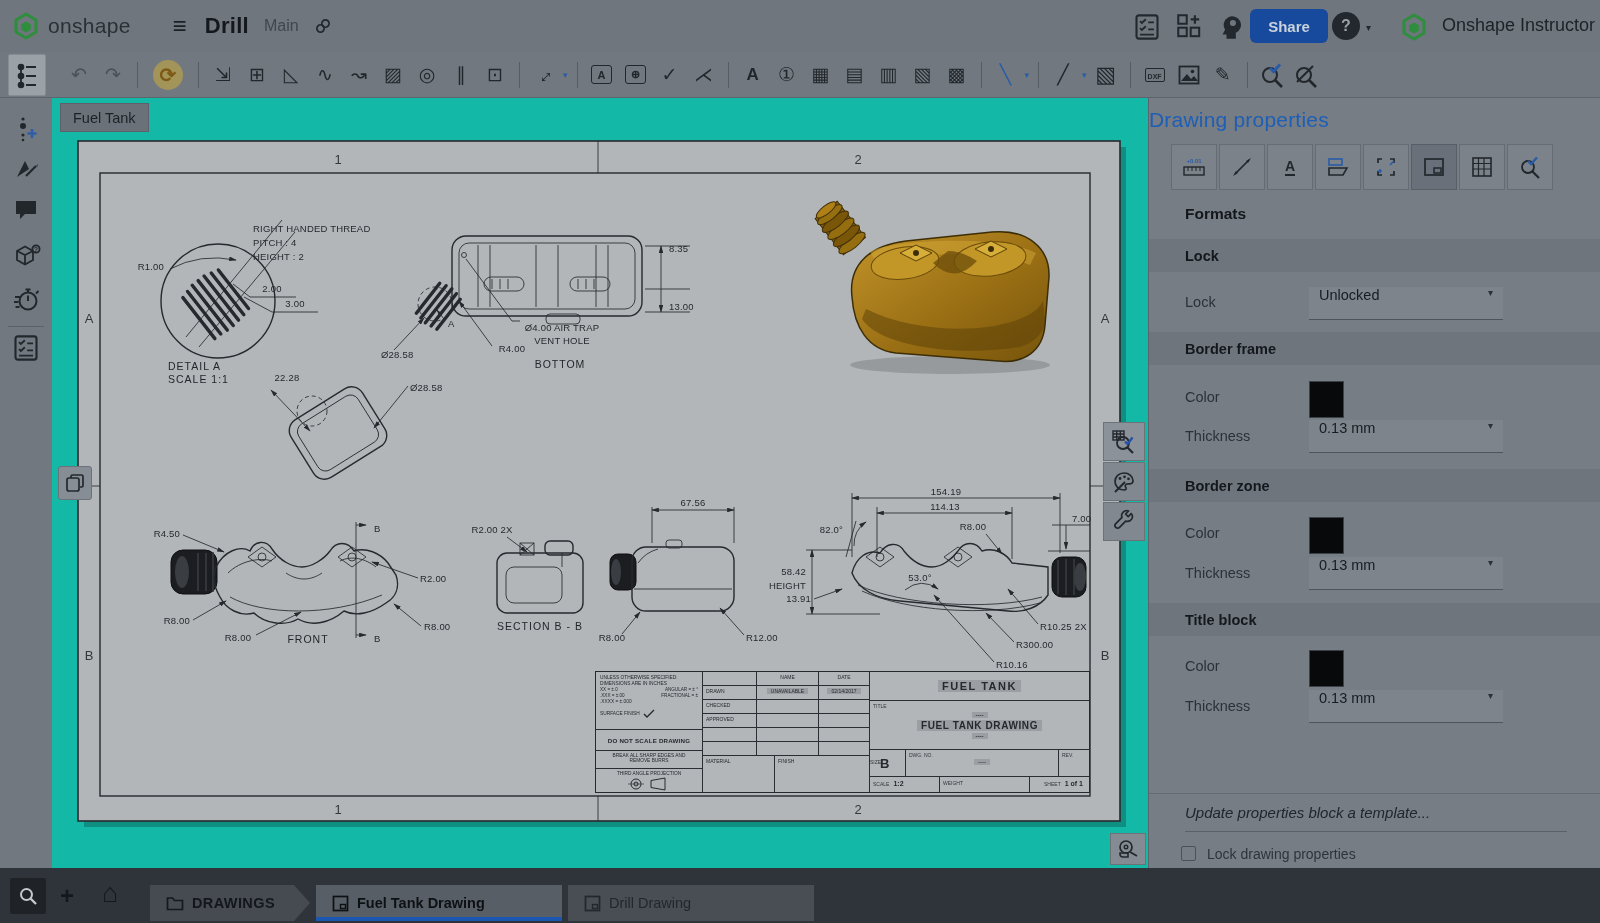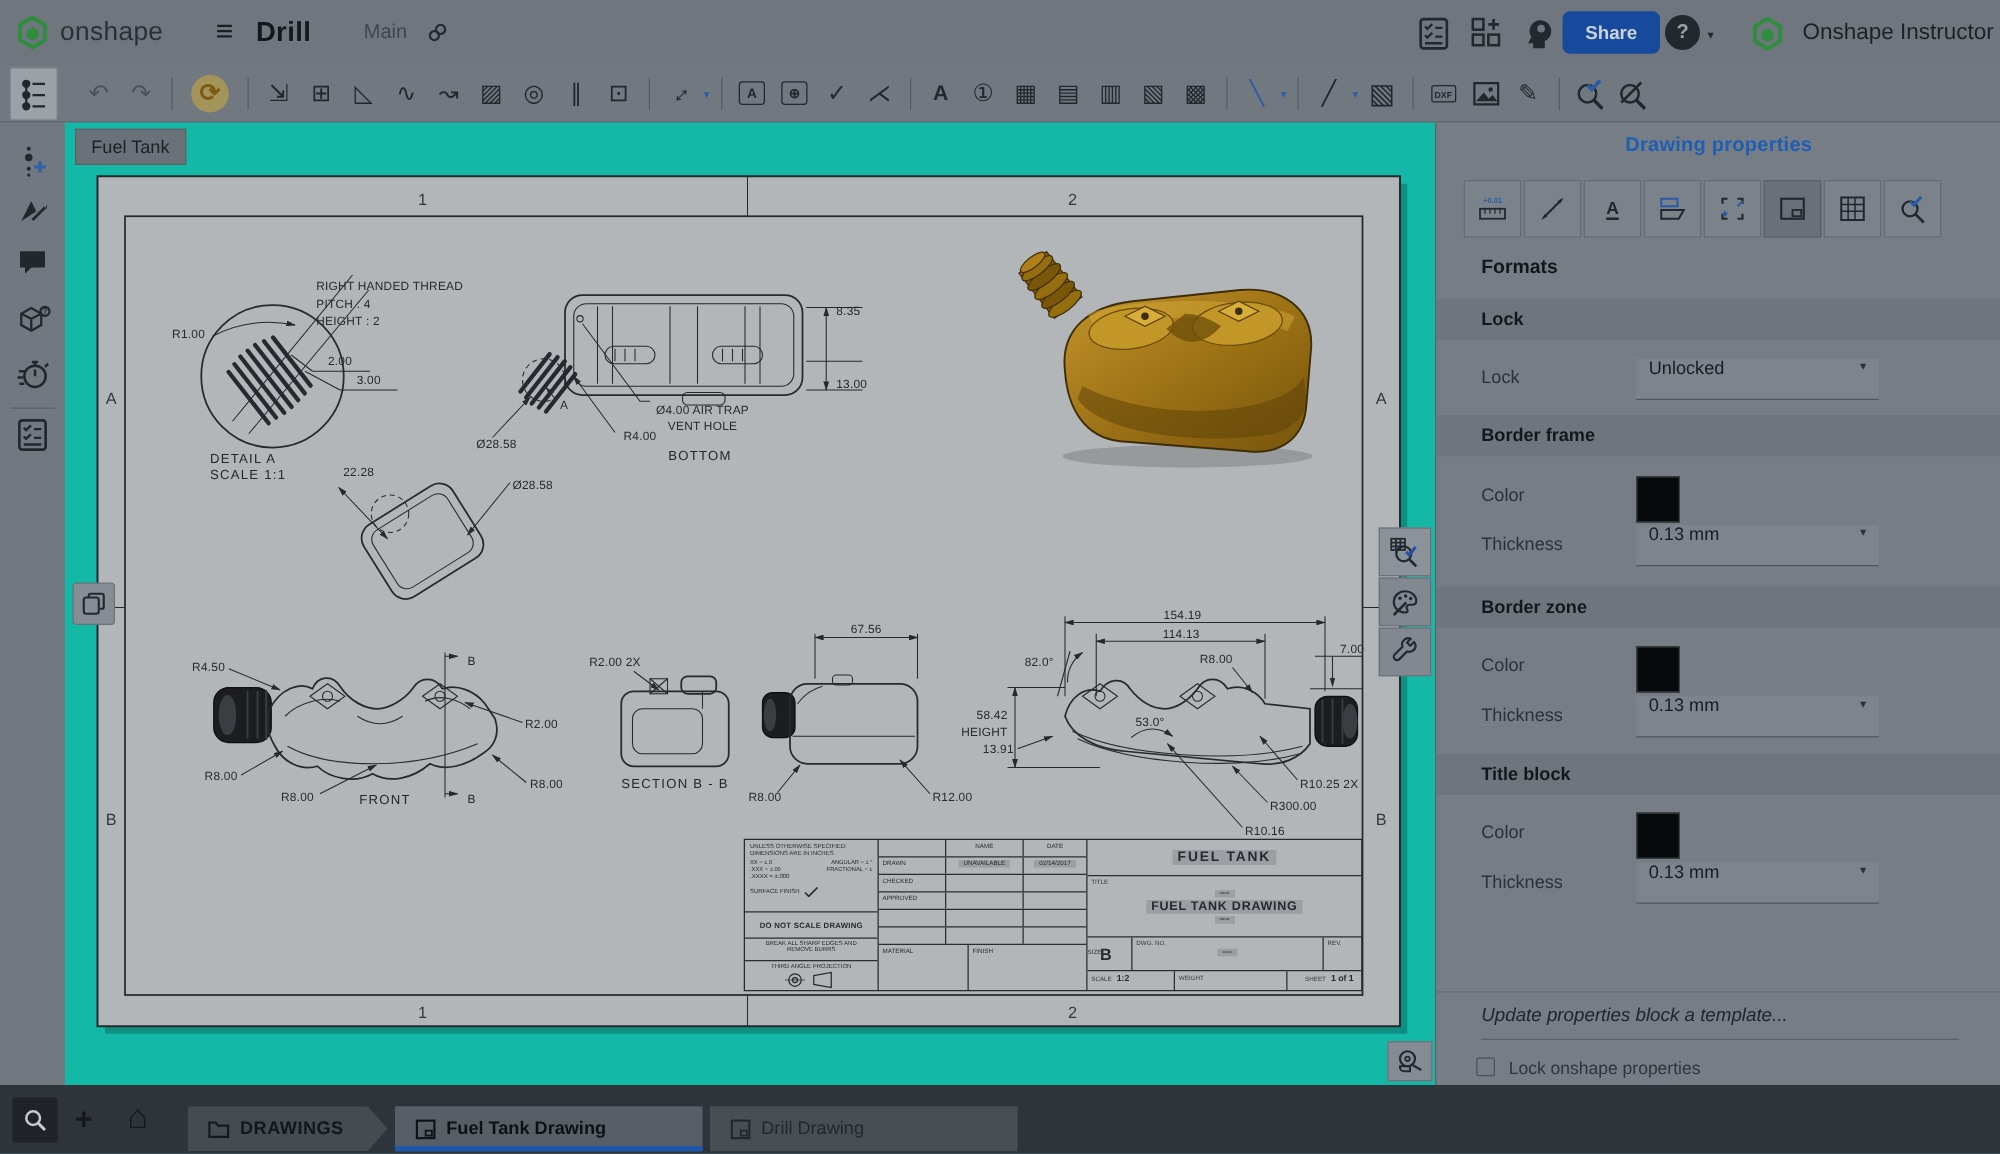--- a/index.html
+++ b/index.html
@@ -5,21 +5,21 @@
   html,body{margin:0;padding:0}
   body{width:1600px;height:923px;overflow:hidden;background:#5c636a;
        font-family:"Liberation Sans",sans-serif;position:relative;color:#22272c;
        -webkit-font-smoothing:antialiased}
   
   .topbar{position:absolute;left:0;top:0;width:1600px;height:52px;background:#6f767d;
           border-bottom:1px solid #60676e;display:flex;align-items:center}
   .brand-name{font-size:21px;color:#2a3036;margin-left:8px;letter-spacing:.3px}
   .hamburger{font-size:24px;color:#1b2025;margin-left:42px;font-weight:bold}
   .doc-title{font-size:22px;font-weight:bold;color:#14181d;margin-left:18px;letter-spacing:.3px}
-  .branch{font-size:16px;color:#40474e;margin-left:42px}
+  .branch{font-size:16px;color:#40474e;margin-left:15px}
   .share-btn{position:absolute;left:1250px;top:9px;width:78px;height:34px;background:#174a9c;
              border-radius:6px;color:#c9d2dd;font-size:15px;display:flex;align-items:center;
              justify-content:center;font-weight:bold}
   .help-circle{position:absolute;left:1332px;top:12px;width:28px;height:28px;border-radius:50%;
                background:#23282e;color:#9aa1a8;font-size:16px;font-weight:bold;display:flex;
                align-items:center;justify-content:center}
   .tb-caret{position:absolute;left:1366px;top:22px;font-size:10px;color:#23282e}
   .account-name{position:absolute;left:1442px;top:15px;font-size:18px;color:#1d2227;
                 white-space:nowrap;font-weight:500}
   .tb-ic{position:absolute;top:13px}
@@ -99,22 +99,22 @@
   .cB>div{padding:3px 0 0 3px;box-sizing:border-box}
   .cB .b1{width:70px;border-right:1px solid #2a2d31}
   .cB .b2{width:90px;border-right:1px solid #2a2d31}
   .cB .b3{flex:1;text-align:right;padding-right:6px}
   .cB .val{font-size:7px;font-weight:bold;margin-left:4px}
   .gchip{background:rgba(35,40,46,.16);padding:0 4px}
   .tblock .lab{display:inline-block}
   
   .panel{position:absolute;left:1148px;top:98px;width:452px;height:770px;background:#767d85;
          border-left:1px solid #5d646b}
-  .p-title{position:absolute;left:0;top:10px;width:100%;text-align:center;font-size:16px;
-           font-weight:bold;color:#1e5eb5;letter-spacing:.2px}
+  .p-title{position:absolute;left:0;top:10px;width:100%;font-size:21px;
+           font-weight:normal;color:#1e5eb5;letter-spacing:.2px}
   .ptab{position:absolute;top:46px;width:46px;height:46px;background:#7b828a;border:1px solid #656c74;
         box-sizing:border-box;display:flex;align-items:center;justify-content:center;flex-direction:column}
   .ptab.active{background:#697079;border-color:#595f67}
   .p-head{position:absolute;left:36px;font-size:15.5px;font-weight:bold;color:#13171c}
   .band{position:absolute;left:0;width:452px;height:33px;background:#6e757d;display:flex;
         align-items:center;padding-left:36px;box-sizing:border-box;font-weight:bold;font-size:14.5px;color:#14181d}
   .p-label{position:absolute;left:36px;font-size:14.5px;color:#2b3138}
   .p-select{position:absolute;left:160px;width:194px;height:33px;background:rgba(255,255,255,.06);
             border-bottom:1px solid #4d545b;display:flex;align-items:flex-start;padding:0 10px;
             box-sizing:border-box;font-size:14.5px;color:#171c22}
@@ -774,21 +774,21 @@
   <span class="p-label" style="top:600px">Thickness</span>
   <div class="p-select" style="top:592px">
     <span>0.13 mm</span>
     <span class="pc">▾</span>
   </div>
 
   <div class="p-rule"></div>
   <div class="p-link">Update properties block a template...</div>
   <div class="p-underline"></div>
   <div class="p-check"></div>
-  <span class="p-chklabel">Lock onshape properties</span>
+  <span class="p-chklabel">Lock drawing properties</span>
 </div>
 
 <div class="bottombar">
   <div class="bb-search">
     <svg width="20" height="20" viewBox="0 0 20 20">
         <circle cx="8.5" cy="8.5" r="5.5" fill="none" stroke="#c3c9cf" stroke-width="2"></circle>
         <line x1="12.5" y1="12.5" x2="18" y2="18" stroke="#c3c9cf" stroke-width="2.4"></line>
       </svg>
   </div>
   <span class="bb-ic" style="left:60px">+</span>

